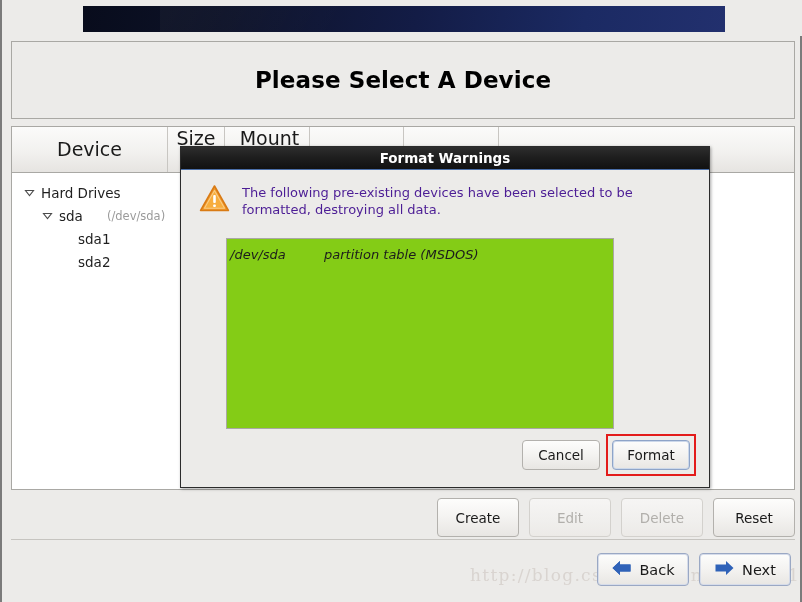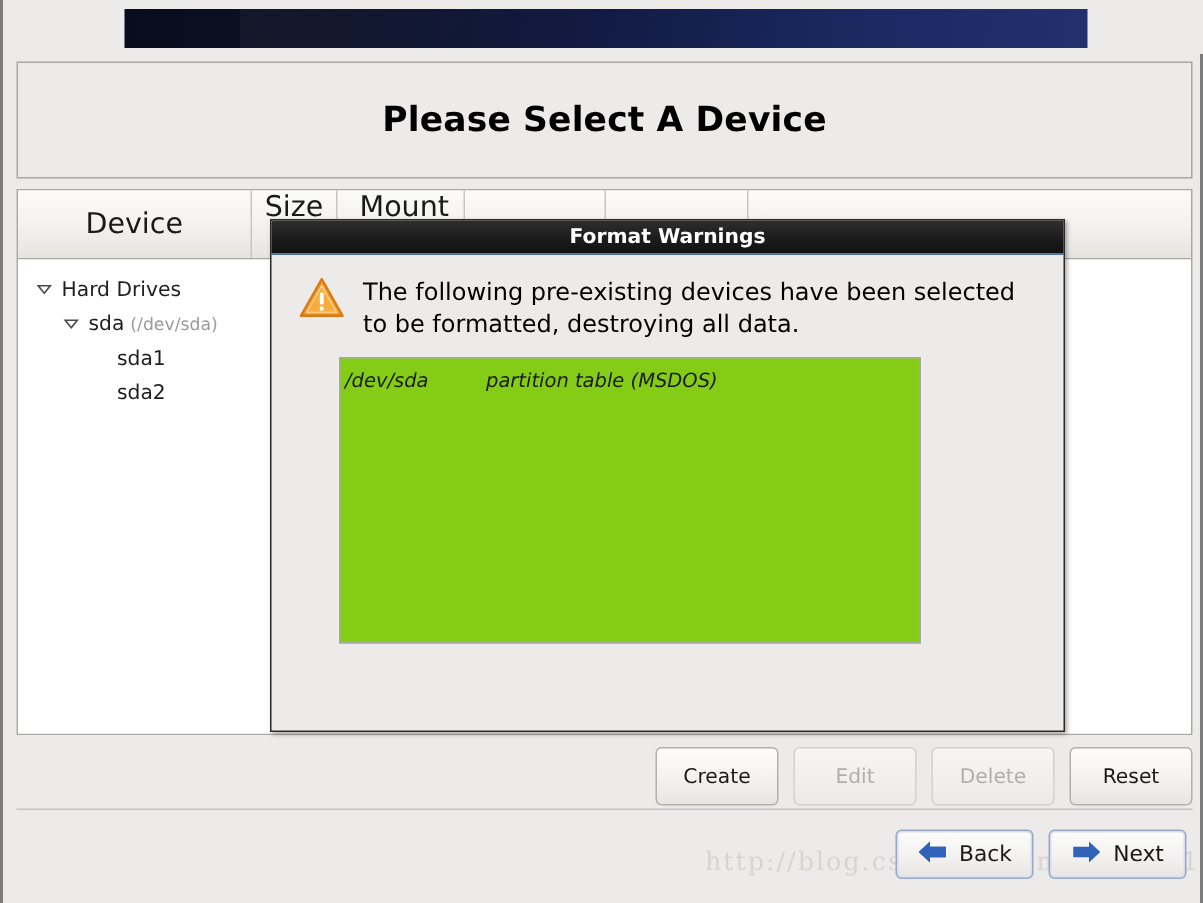--- a/index.html
+++ b/index.html
@@ -133,21 +133,21 @@
     flex: 0 0 auto;
     position: relative;
   }
   .tree-arrow svg { display: block; }
   .depth0 { padding-left: 11px; }
   .depth1 { padding-left: 29px; }
   .depth2 { padding-left: 66px; }
   .dev-sub {
     color: #9b9b9b;
     font-size: 11.5px;
-    margin-left: 4px;
+    margin-left: 24px;
   }
   .dev-size {
     position: absolute;
     left: 156px;
     width: 52px;
     text-align: right;
     font-size: 13.5px;
     color: #1f1f1f;
   }
 
@@ -250,22 +250,22 @@
     box-sizing: border-box;
   }
   #warning-block {
     display: flex;
     align-items: flex-start;
     gap: 12px;
     padding-left: 4px;
   }
   #warning-icon { flex: 0 0 auto; margin-top: 1px; }
   #warning-text {
-    font-size: 16px;
-    color: #000000;
+    font-size: 13px;
+    color: #4c1d95;
     line-height: 1.32;
     padding-top: 1px;
   }
   #format-list {
     position: absolute;
     left: 45px; top: 67px;
     width: 388px; height: 191px;
     background: #84cc16;
     border: 1px solid #a9a8a4;
     box-sizing: border-box;
@@ -419,15 +419,21 @@
       </div>
 
       <div id="format-list">
         <div class="format-item">
           <span class="fi-dev">/dev/sda</span>
           <span class="fi-desc">partition table (MSDOS)</span>
         </div>
       </div>
     </div>
 
+    <div id="dialog-buttons">
+      <div class="btn" id="cancel-button">Cancel</div>
+      <div id="format-highlight">
+        <div class="btn" id="format-button">Format</div>
+      </div>
+    </div>
   </div>
 
 </div>
 
 </body></html>

